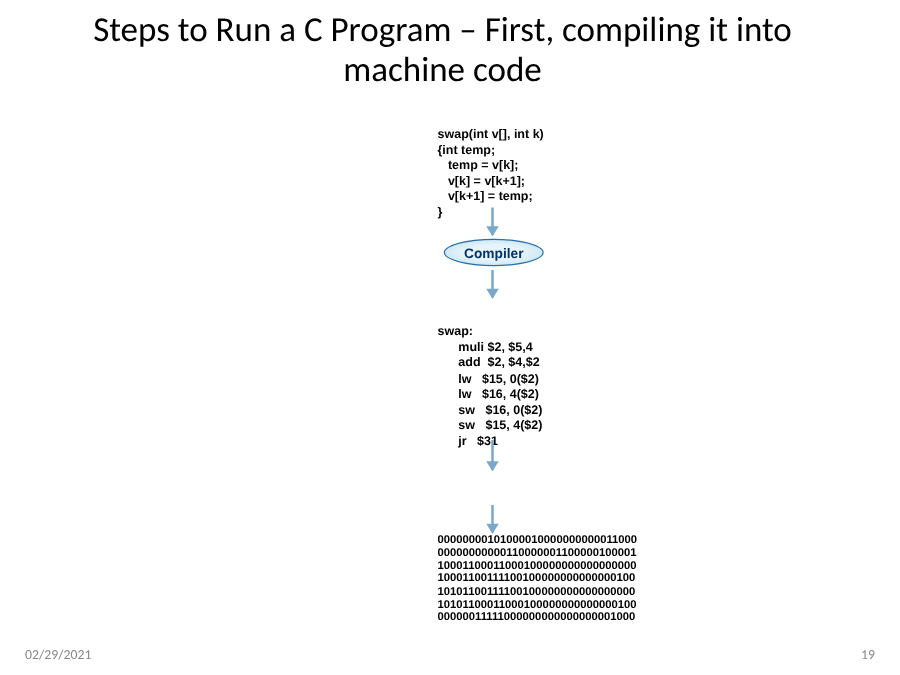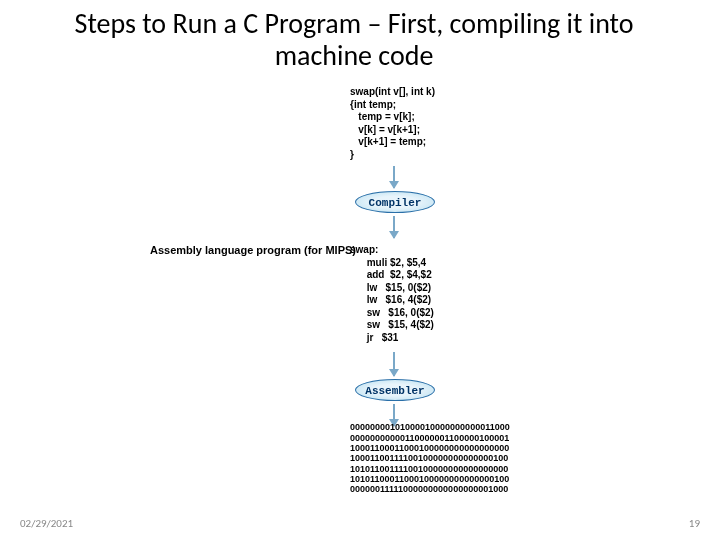--- a/index.html
+++ b/index.html
@@ -36,31 +36,32 @@
   }
   .code-col {
     position: absolute;
     left: 240px;
     font-family: Arial, sans-serif;
     font-size: 10px;
     font-weight: bold;
     line-height: 1.25;
     color: #000;
     white-space: pre;
+    margin-top: 16px;
   }
   .stage-box {
     position: absolute;
     left: 245px;
     width: 80px;
     height: 22px;
     background: radial-gradient(ellipse at center, #e8f4fb 40%, #b8dff0 100%);
     border: 1px solid #2a6fa8;
     border-radius: 50%;
     text-align: center;
-    font-family: Liberation Mono, monospace;
+    font-family: Liberation Sans, sans-serif;
     font-size: 11px;
     font-weight: bold;
     color: #003366;
     line-height: 22px;
   }
   .arrow {
     position: absolute;
     left: 283px;
     width: 2px;
     background: #7aa8c8;
@@ -106,42 +107,37 @@
    v[k] = v[k+1];
    v[k+1] = temp;
 }</div>
 
   <div class="arrow" style="top:90px;height:22px"></div>
 
   <div class="stage-box" style="top:115px">Compiler</div>
 
   <div class="arrow" style="top:140px;height:22px"></div>
 
-  <div class="label-col" style="top:168px">Assembly
-language
-program
-(for MIPS)</div>
 
   <div class="code-col" style="top:168px">swap:
       muli $2, $5,4
       add  $2, $4,$2
       lw   $15, 0($2)
       lw   $16, 4($2)
       sw   $16, 0($2)
       sw   $15, 4($2)
       jr   $31</div>
 
   <div class="arrow" style="top:276px;height:24px"></div>
 
-  <div class="stage-box" style="top:303px">Assembler</div>
 
   <div class="arrow" style="top:328px;height:22px"></div>
 
 
-  <div class="code-col" style="top:346px; font-size:9px; line-height:1.15">00000000101000010000000000011000
+  <div class="code-col" style="top:334px; font-size:9px; line-height:1.15">00000000101000010000000000011000
 00000000000110000001100000100001
 10001100011000100000000000000000
 10001100111100100000000000000100
 10101100111100100000000000000000
 10101100011000100000000000000100
 00000011111000000000000000001000</div>
 
 </div>
 
 <div class="footer-date">02/29/2021</div>

